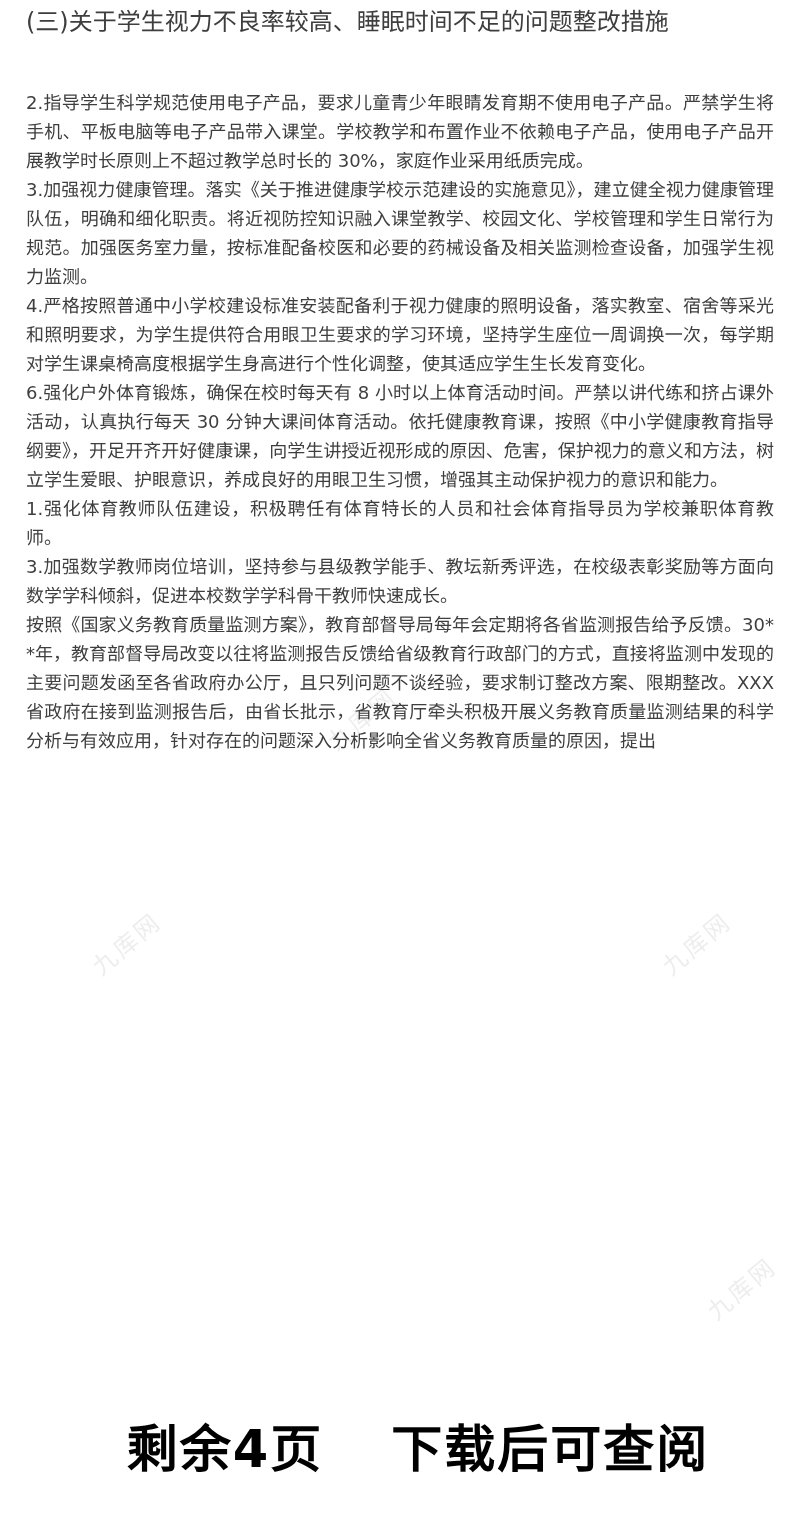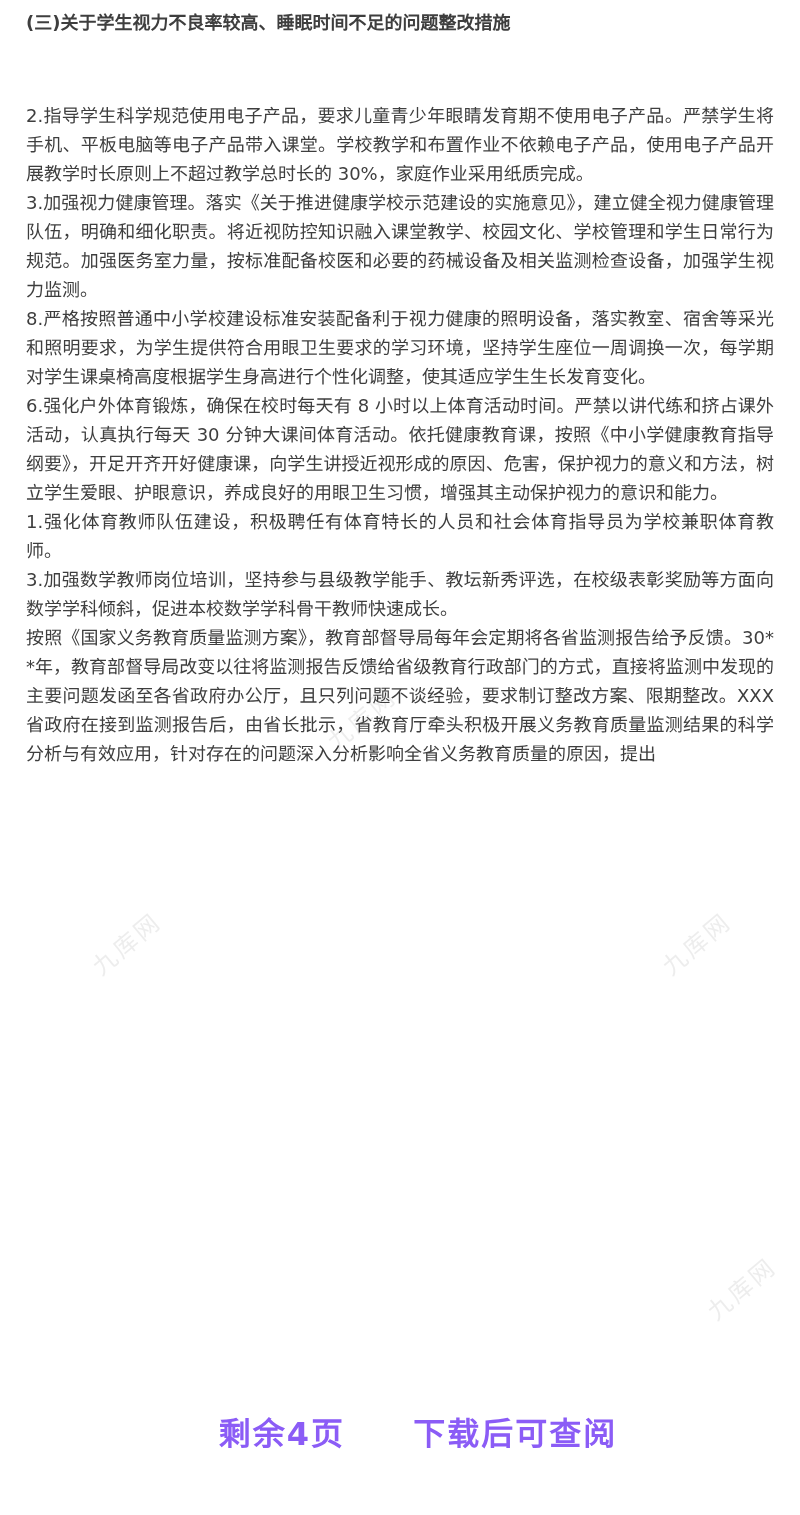--- a/index.html
+++ b/index.html
@@ -13,43 +13,43 @@
     overflow: hidden;
     font-family: "DejaVu Sans", "Liberation Sans", sans-serif;
     color: #3e3e3e;
   }
   .content {
     position: relative;
     padding: 8px 26px 0 26px;
     z-index: 2;
   }
   .doc-title {
-    font-size: 18px;
-    font-weight: 700;
+    font-size: 24px;
+    font-weight: 400;
     line-height: 29px;
-    margin-bottom: 64px;
+    margin-bottom: 51px;
     text-align: left;
   }
   .doc-body p {
     font-size: 18px;
     line-height: 29px;
     text-align: justify;
     text-justify: inter-ideograph;
     word-break: break-all;
     margin: 0;
   }
   .footer-notice {
     position: absolute;
     left: 0;
     right: 0;
     top: 1408px;
     text-align: center;
-    font-size: 32px;
+    font-size: 51px;
     font-weight: 700;
-    color: #8b5cf6;
+    color: #000000;
     letter-spacing: 2px;
     z-index: 2;
     margin-left: 36px;
   }
   .footer-notice .gap { display: inline-block; width: 68px; }
   .watermark {
     position: absolute;
     font-size: 24px;
     color: rgba(140, 140, 140, 0.16);
     transform: rotate(-40deg);
@@ -72,21 +72,21 @@
   <span class="watermark w2">九库网</span>
   <span class="watermark w3">九库网</span>
   <span class="watermark w4">九库网</span>
 
   <div class="content">
     <div class="doc-title">(三)关于学生视力不良率较高、睡眠时间不足的问题整改措施</div>
 
     <div class="doc-body">
       <p>2.指导学生科学规范使用电子产品，要求儿童青少年眼睛发育期不使用电子产品。严禁学生将手机、平板电脑等电子产品带入课堂。学校教学和布置作业不依赖电子产品，使用电子产品开展教学时长原则上不超过教学总时长的 30%，家庭作业采用纸质完成。</p>
       <p>3.加强视力健康管理。落实《关于推进健康学校示范建设的实施意见》，建立健全视力健康管理队伍，明确和细化职责。将近视防控知识融入课堂教学、校园文化、学校管理和学生日常行为规范。加强医务室力量，按标准配备校医和必要的药械设备及相关监测检查设备，加强学生视力监测。</p>
-      <p>8.严格按照普通中小学校建设标准安装配备利于视力健康的照明设备，落实教室、宿舍等采光和照明要求，为学生提供符合用眼卫生要求的学习环境，坚持学生座位一周调换一次，每学期对学生课桌椅高度根据学生身高进行个性化调整，使其适应学生生长发育变化。</p>
+      <p>4.严格按照普通中小学校建设标准安装配备利于视力健康的照明设备，落实教室、宿舍等采光和照明要求，为学生提供符合用眼卫生要求的学习环境，坚持学生座位一周调换一次，每学期对学生课桌椅高度根据学生身高进行个性化调整，使其适应学生生长发育变化。</p>
       <p>6.强化户外体育锻炼，确保在校时每天有 8 小时以上体育活动时间。严禁以讲代练和挤占课外活动，认真执行每天 30 分钟大课间体育活动。依托健康教育课，按照《中小学健康教育指导纲要》，开足开齐开好健康课，向学生讲授近视形成的原因、危害，保护视力的意义和方法，树立学生爱眼、护眼意识，养成良好的用眼卫生习惯，增强其主动保护视力的意识和能力。</p>
       <p>1.强化体育教师队伍建设，积极聘任有体育特长的人员和社会体育指导员为学校兼职体育教师。</p>
       <p>3.加强数学教师岗位培训，坚持参与县级教学能手、教坛新秀评选，在校级表彰奖励等方面向数学学科倾斜，促进本校数学学科骨干教师快速成长。</p>
       <p>按照《国家义务教育质量监测方案》，教育部督导局每年会定期将各省监测报告给予反馈。30**年，教育部督导局改变以往将监测报告反馈给省级教育行政部门的方式，直接将监测中发现的主要问题发函至各省政府办公厅，且只列问题不谈经验，要求制订整改方案、限期整改。XXX 省政府在接到监测报告后，由省长批示，省教育厅牵头积极开展义务教育质量监测结果的科学分析与有效应用，针对存在的问题深入分析影响全省义务教育质量的原因，提出</p>
     </div>
   </div>
 
   <div class="footer-notice">
     <span>剩余4页</span><span class="gap"></span><span>下载后可查阅</span>
   </div>

